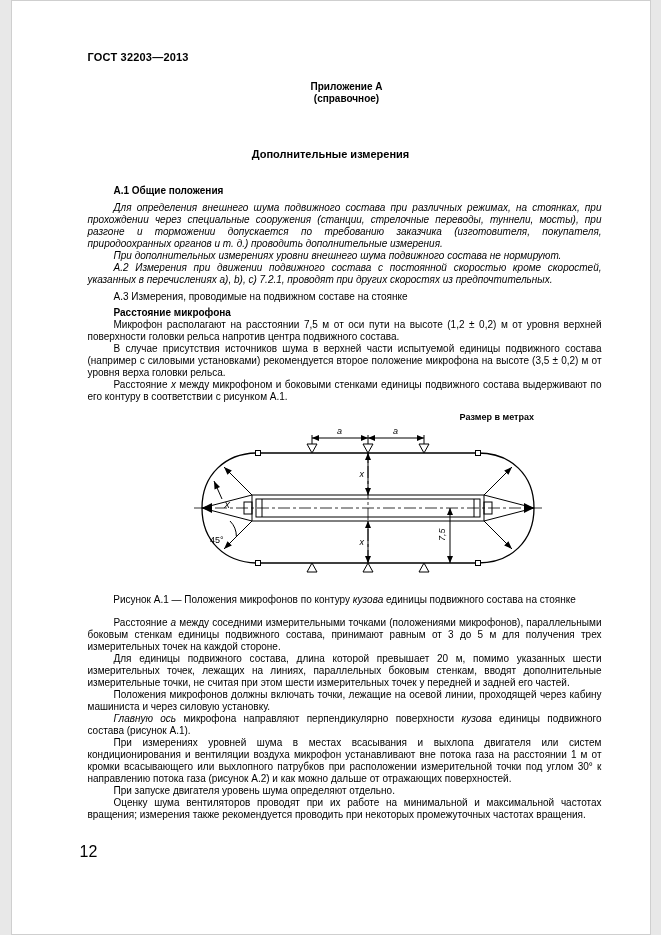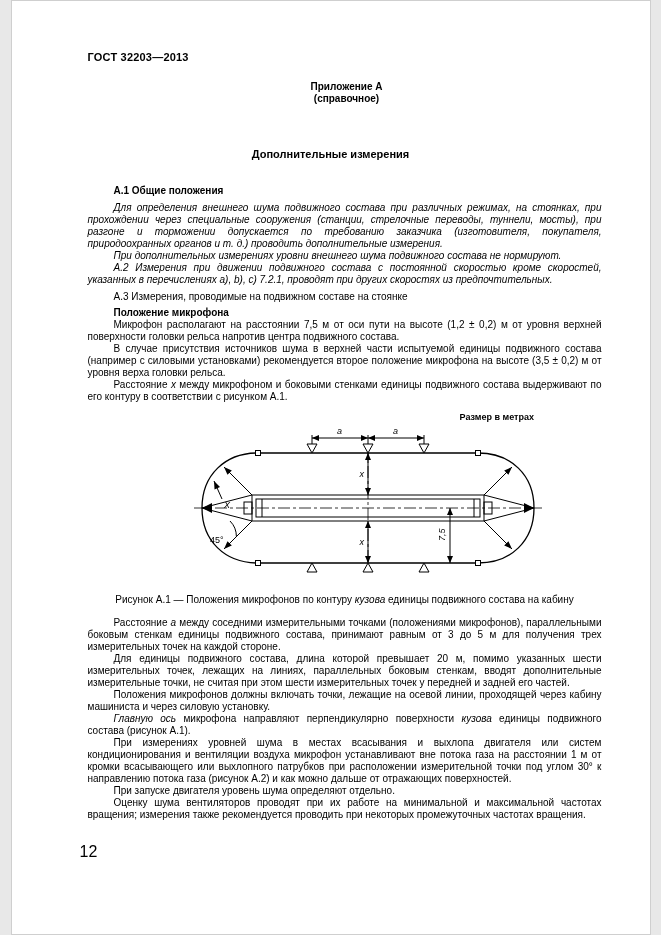--- a/index.html
+++ b/index.html
@@ -38,21 +38,21 @@
 
   <div class="content">
 
     <p class="h-a1">А.1 Общие положения</p>
 
     <p class="it">Для определения внешнего шума подвижного состава при различных режимах, на стоянках, при прохождении через специальные сооружения (станции, стрелочные переводы, туннели, мосты), при разгоне и торможении допускается по требованию заказчика (изготовителя, покупателя, природоохранных органов и т. д.) проводить дополнительные измерения.</p>
     <p class="it">При дополнительных измерениях уровни внешнего шума подвижного состава не нормируют.</p>
     <p class="it">А.2 Измерения при движении подвижного состава с постоянной скоростью кроме скоростей, указанных в перечислениях а), b), с) 7.2.1, проводят при других скоростях из предпочтительных.</p>
 
     <p class="h-a3">А.3 Измерения, проводимые на подвижном составе на стоянке</p>
-    <p class="h-mic">Положение микрофона</p>
+    <p class="h-mic">Расстояние микрофона</p>
 
     <p>Микрофон располагают на расстоянии 7,5 м от оси пути на высоте (1,2 ± 0,2) м от уровня верхней поверхности головки рельса напротив центра подвижного состава.</p>
     <p>В случае присутствия источников шума в верхней части испытуемой единицы подвижного состава (например с силовыми установками) рекомендуется второе положение микрофона на высоте (3,5 ± 0,2) м от уровня верха головки рельса.</p>
     <p><span>Расстояние </span><i>х</i><span> между микрофоном и боковыми стенками единицы подвижного состава выдерживают по его контуру в соответствии с рисунком А.1.</span></p>
 
     <div class="figure-wrap">
       <svg width="360" height="170" viewBox="0 0 360 170">
 
         <text x="346" y="9" text-anchor="end" font-size="9" font-weight="bold">Размер в метрах</text>
 
@@ -133,21 +133,21 @@
           <text x="205" y="23">а</text>
           <text x="176" y="66" text-anchor="end">х</text>
           <text x="176" y="134" text-anchor="end">х</text>
           <text x="36" y="97">X</text>
           <text transform="translate(257,130) rotate(-90)">7,5</text>
           <text x="22" y="132" font-style="normal">45°</text>
         </g>
       </svg>
     </div>
 
-    <p class="figure-caption"><span>Рисунок А.1 — Положения микрофонов по контуру </span><i>кузова</i><span> единицы подвижного состава на кабину</span></p>
+    <p class="figure-caption"><span>Рисунок А.1 — Положения микрофонов по контуру </span><i>кузова</i><span> единицы подвижного состава на стоянке</span></p>
 
     <p><span>Расстояние </span><i>а</i><span> между соседними измерительными точками (положениями микрофонов), параллельными боковым стенкам единицы подвижного состава, принимают равным от 3 до 5 м для получения трех измерительных точек на каждой стороне.</span></p>
     <p>Для единицы подвижного состава, длина которой превышает 20 м, помимо указанных шести измерительных точек, лежащих на линиях, параллельных боковым стенкам, вводят дополнительные измерительные точки, не считая при этом шести измерительных точек у передней и задней его частей.</p>
     <p>Положения микрофонов должны включать точки, лежащие на осевой линии, проходящей через кабину машиниста и через силовую установку.</p>
     <p><i>Главную ось</i><span> микрофона направляют перпендикулярно поверхности </span><i>кузова</i><span> единицы подвижного состава (рисунок А.1).</span></p>
     <p>При измерениях уровней шума в местах всасывания и выхлопа двигателя или систем кондиционирования и вентиляции воздуха микрофон устанавливают вне потока газа на расстоянии 1 м от кромки всасывающего или выхлопного патрубков при расположении измерительной точки под углом 30° к направлению потока газа (рисунок А.2) и как можно дальше от отражающих поверхностей.</p>
     <p>При запуске двигателя уровень шума определяют отдельно.</p>
     <p>Оценку шума вентиляторов проводят при их работе на минимальной и максимальной частотах вращения; измерения также рекомендуется проводить при некоторых промежуточных частотах вращения.</p>
 
   </div>

